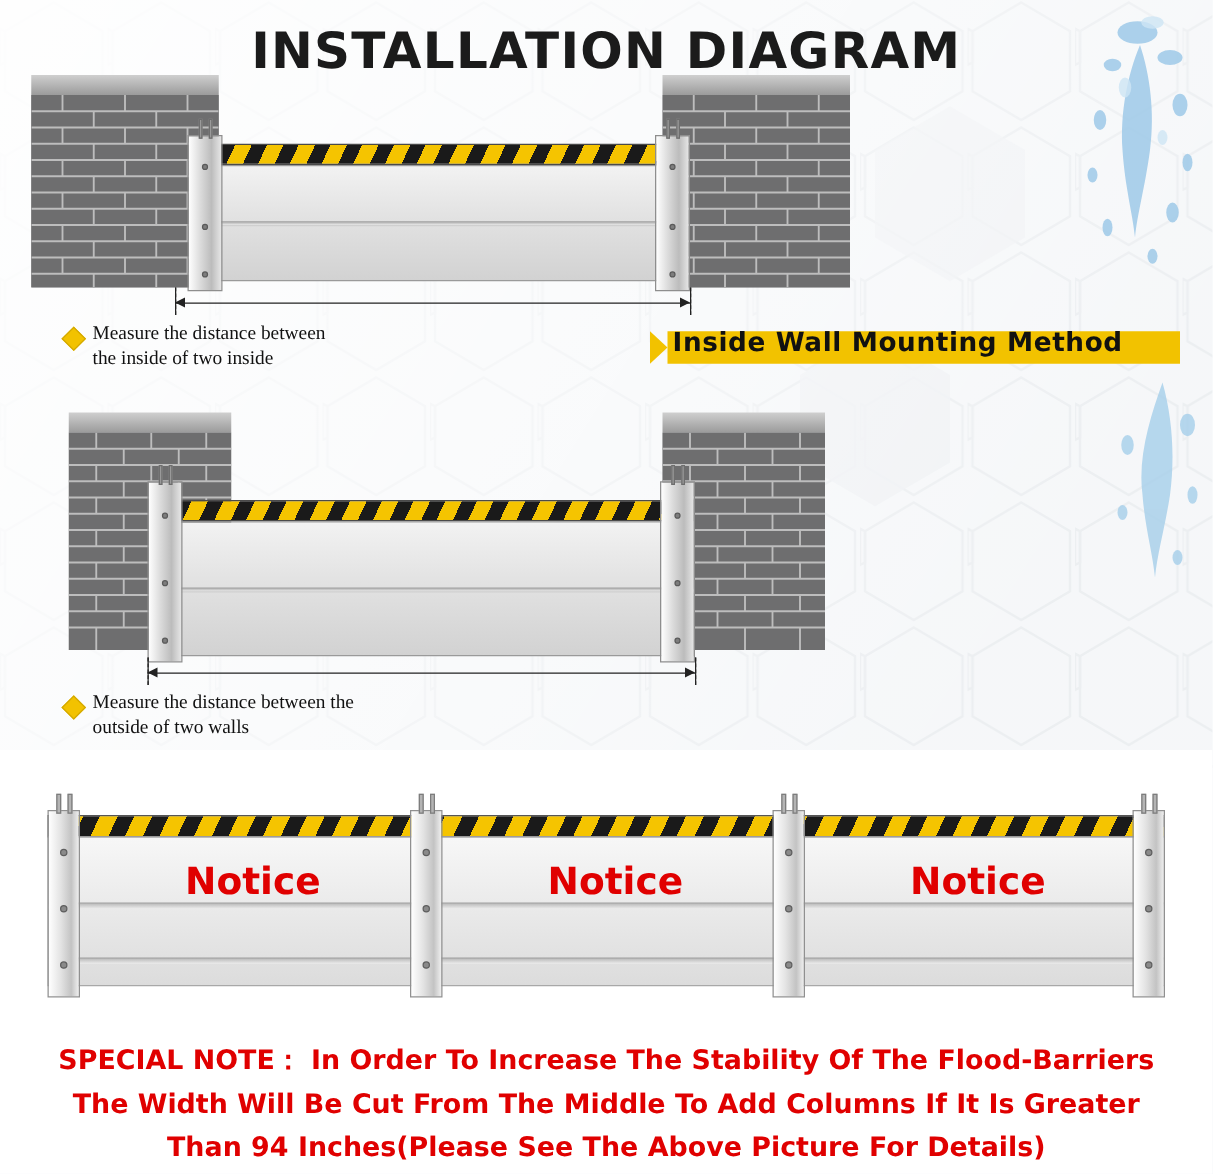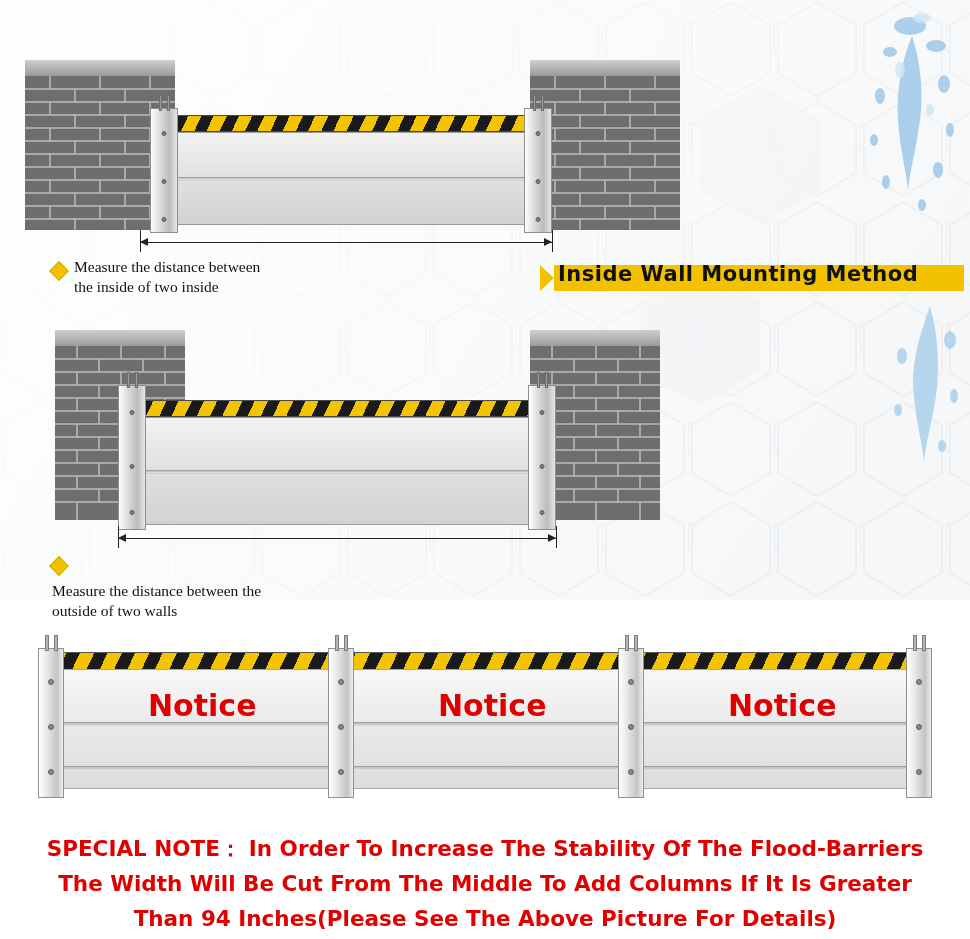--- a/index.html
+++ b/index.html
@@ -231,20 +231,21 @@
         <path d="M50 6 C58 34 60 66 56 96 C52 122 46 142 44 162 C42 142 36 122 34 96 C30 66 40 34 50 6 Z"></path>
         <ellipse cx="70" cy="40" rx="6" ry="9"></ellipse>
         <ellipse cx="22" cy="56" rx="5" ry="8"></ellipse>
         <ellipse cx="74" cy="96" rx="4" ry="7"></ellipse>
         <ellipse cx="18" cy="110" rx="4" ry="6"></ellipse>
         <ellipse cx="62" cy="146" rx="4" ry="6"></ellipse>
       </g>
     </svg>
   </div>
 
+  <div class="title">INSTALLATION DIAGRAM</div>
 
   <div class="diagram" style="left:0;top:60px;width:970px;height:250px;">
 
     <div class="pillar" style="left:25px;top:0px;width:150px;height:170px;">
       <div class="top-face" style="width:150px;height:16px;background:linear-gradient(180deg,#cfcfcf,#9b9b9b);"></div>
       <div class="front-face" style="left:0;top:16px;width:150px;height:154px;">
         <svg width="150" height="154">
           <rect width="150" height="154" fill="#6e6e6f"></rect>
           <g stroke="#bdbdbd" stroke-width="1.5">
             <line x1="0" y1="13" x2="150" y2="13"></line>
@@ -375,21 +376,21 @@
       <div class="tick" style="left:140px;top:170px;height:22px;"></div>
       <div class="tick" style="left:552px;top:170px;height:22px;"></div>
     </div>
 
     <div class="callout" style="left:52px;top:197px;width:380px;">
       <div class="diamond"></div>
       <div class="callout-text">Measure the distance between
 the inside of two inside</div>
     </div>
 
-    <div class="banner" style="left:540px;top:205px;text-align:right;">
+    <div class="banner" style="left:520px;top:205px;text-align:right;">
       <div class="chev"></div>
       <div class="bar" style="width:410px;"></div>
       <div class="btext">Inside Wall Mounting Method</div>
     </div>
   </div>
 
   <div class="diagram" style="left:0;top:330px;width:970px;height:280px;">
 
     <div class="pillar" style="left:55px;top:0px;width:130px;height:190px;">
       <div class="top-face" style="width:130px;height:16px;background:linear-gradient(180deg,#cfcfcf,#9b9b9b);"></div>
@@ -527,21 +528,21 @@
     <div>
       <div class="dash" style="left:118px;top:196px;height:22px;"></div>
       <div class="dash" style="left:556px;top:196px;height:22px;"></div>
       <div class="dimline" style="left:118px;top:208px;width:438px;"></div>
       <div class="arrowL" style="left:118px;top:204px;"></div>
       <div class="arrowR" style="left:548px;top:204px;"></div>
       <div class="tick" style="left:118px;top:196px;height:22px;"></div>
       <div class="tick" style="left:556px;top:196px;height:22px;"></div>
     </div>
 
-    <div class="callout" style="left:52px;top:222px;width:420px;flex-direction:column;">
+    <div class="callout" style="left:52px;top:222px;width:420px;">
       <div class="diamond"></div>
       <div class="callout-text">Measure the distance between the
 outside of two walls</div>
     </div>
 
   </div>
 
   <div class="long-barrier">
     <div class="lb-hazard"></div>
     <div class="lb-body">

